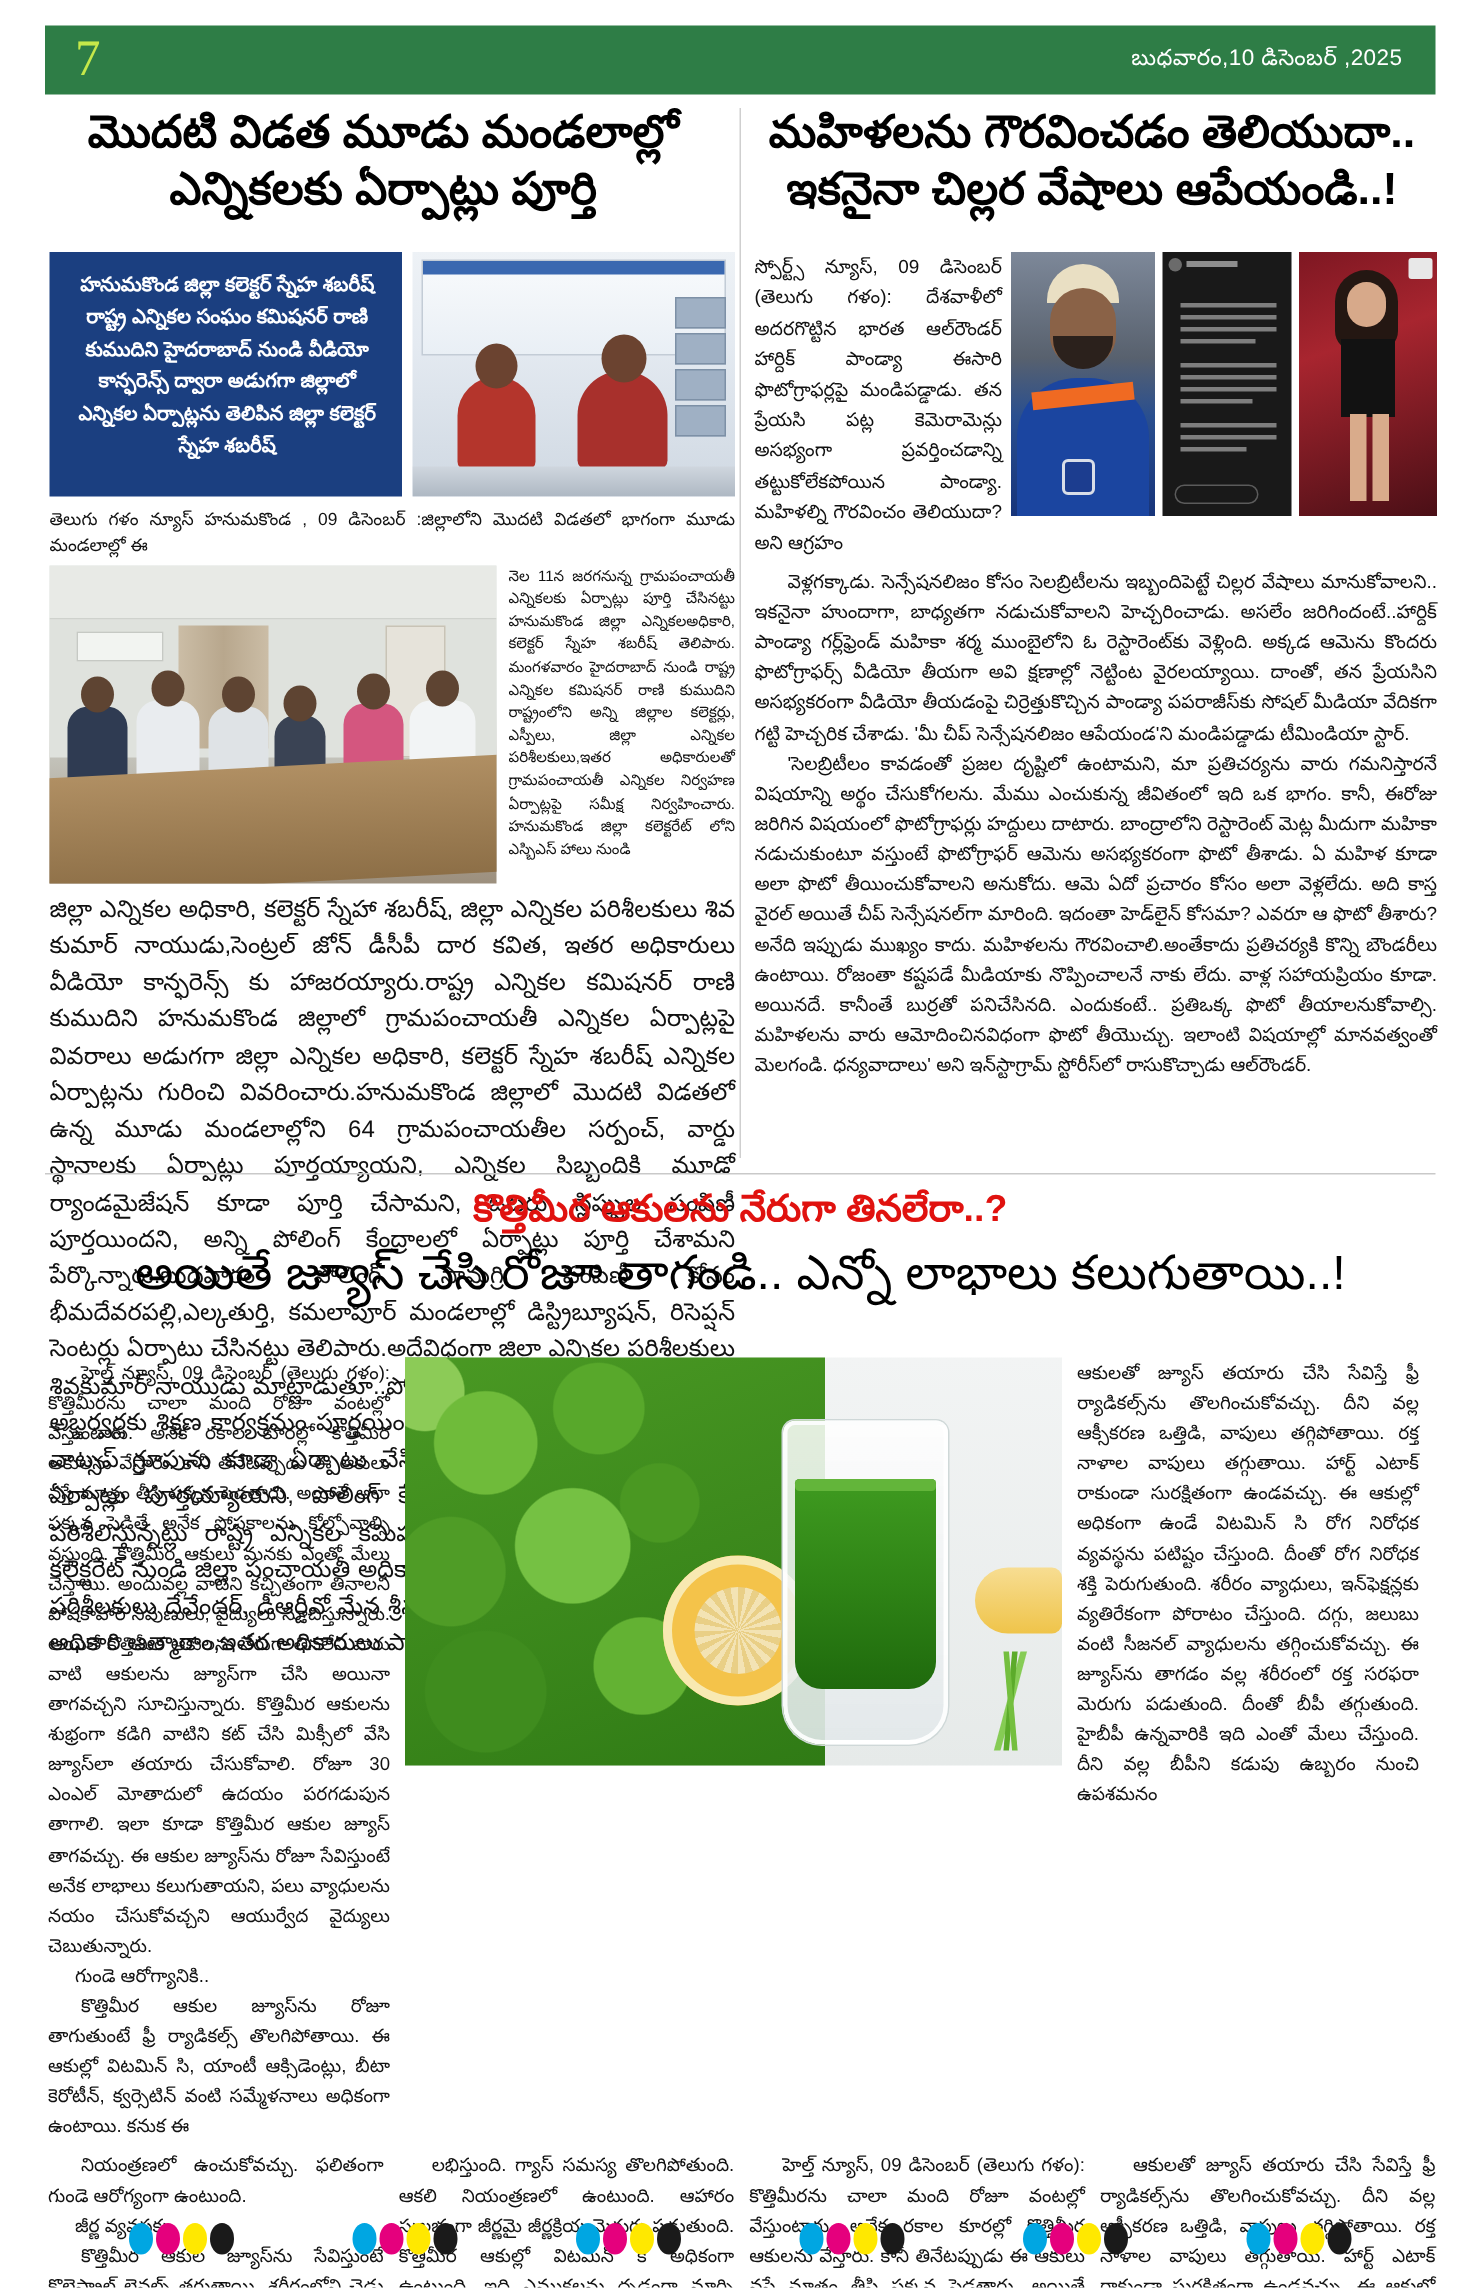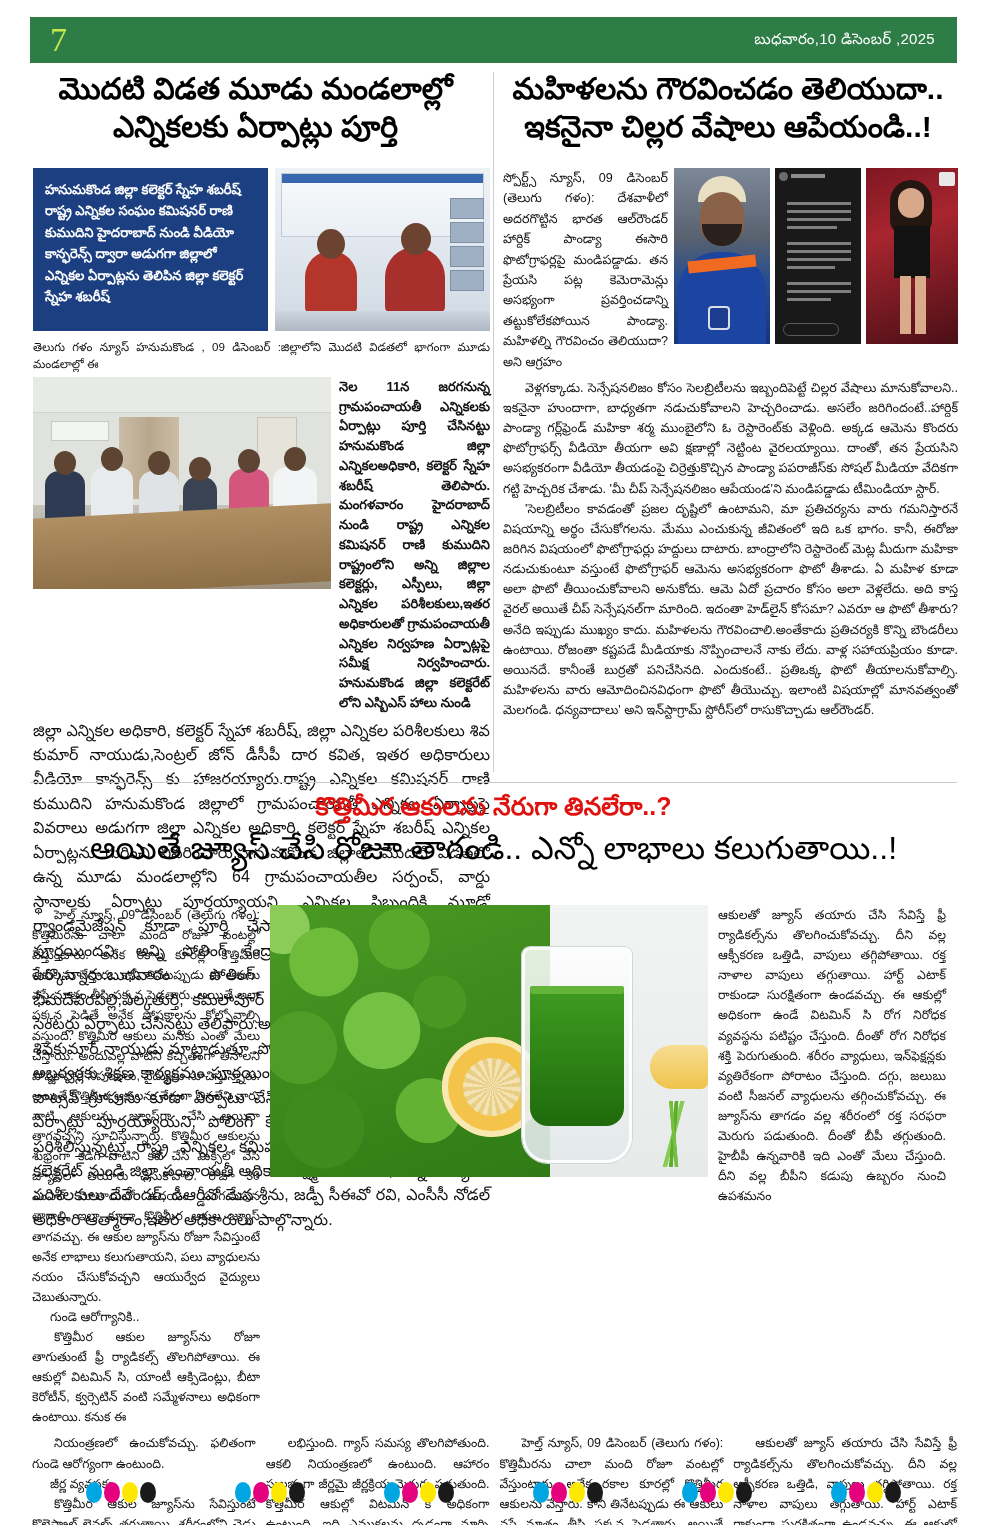--- a/index.html
+++ b/index.html
@@ -70,21 +70,21 @@
     left: 493px; top: 72px;
     width: 1px; height: 700px;
     background: #cfcfcf;
   }
   
   .left-story {
     position: absolute;
     left: 33px; top: 168px;
     width: 457px;
   }
-  .cap-row { display: flex; gap: 7px; }
+  .cap-row { display: flex; gap: 7px; text-align: center; }
   .caption-box {
     width: 235px;
     background: #1b3f80;
     color: #fff;
     font-size: 13.2px;
     font-weight: bold;
     line-height: 1.62;
     padding: 11px 10px 12px 12px;
     min-height: 163px;
   }
@@ -150,25 +150,24 @@
   .s1{left:12px;width:40px;height:52px;background:#2f3b52;}
   .s2{left:58px;width:42px;height:56px;background:#e9ecef;}
   .s3{left:106px;width:40px;height:52px;background:#dfe3e6;}
   .s4{left:150px;width:34px;height:46px;background:#3a4354;}
   .s5{left:196px;width:40px;height:54px;background:#d4567f;}
   .s6{left:240px;width:44px;height:56px;background:#f2f4f5;}
   .seat .hd{position:absolute;left:50%;transform:translateX(-50%);top:-20px;width:22px;height:24px;background:#5e4432;border-radius:50%;}
 
   .right-text-narrow {
     width: 151px;
-    font-size: 13px;
+    font-size: 10px;
     line-height: 1.52;
     text-align: justify;
     color: #111;
-    font-weight: bold;
   }
 
   .left-body {
     margin-top: 6px;
     font-size: 16px;
     line-height: 1.53;
     text-align: justify;
     color: #111;
   }
 

